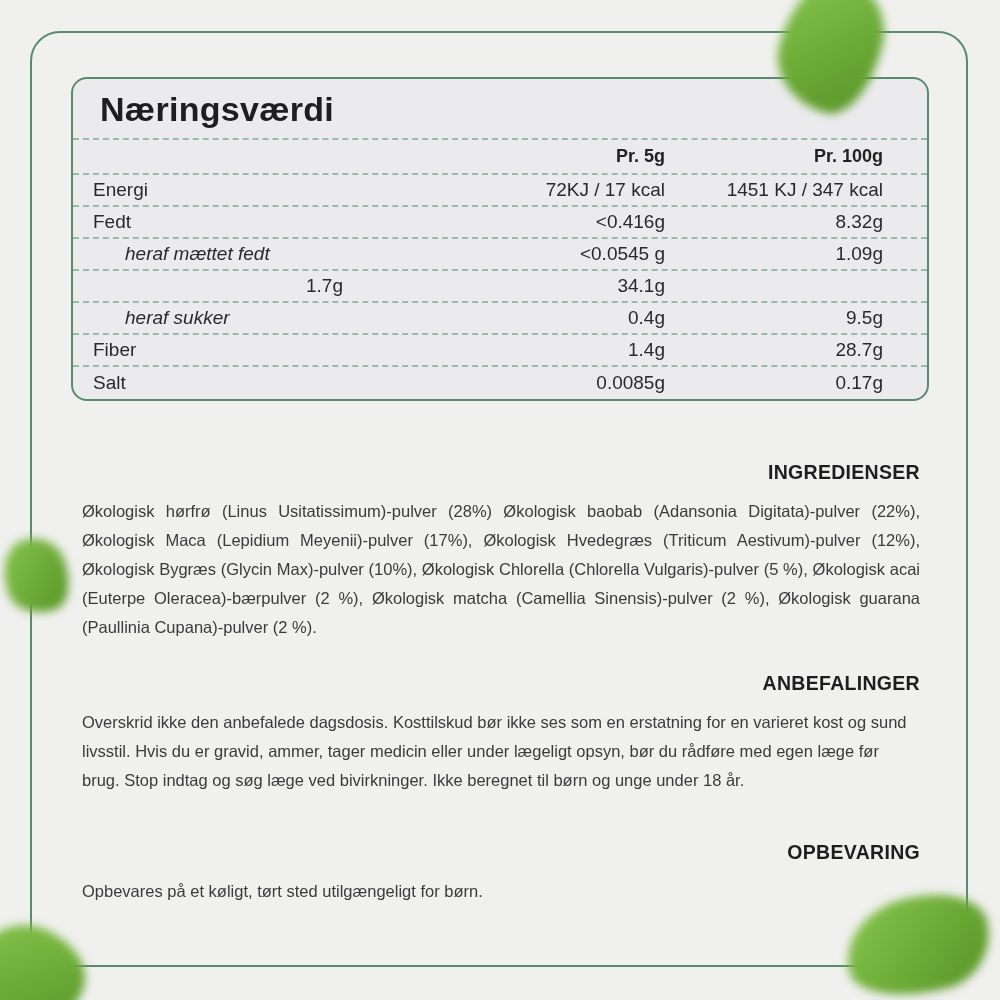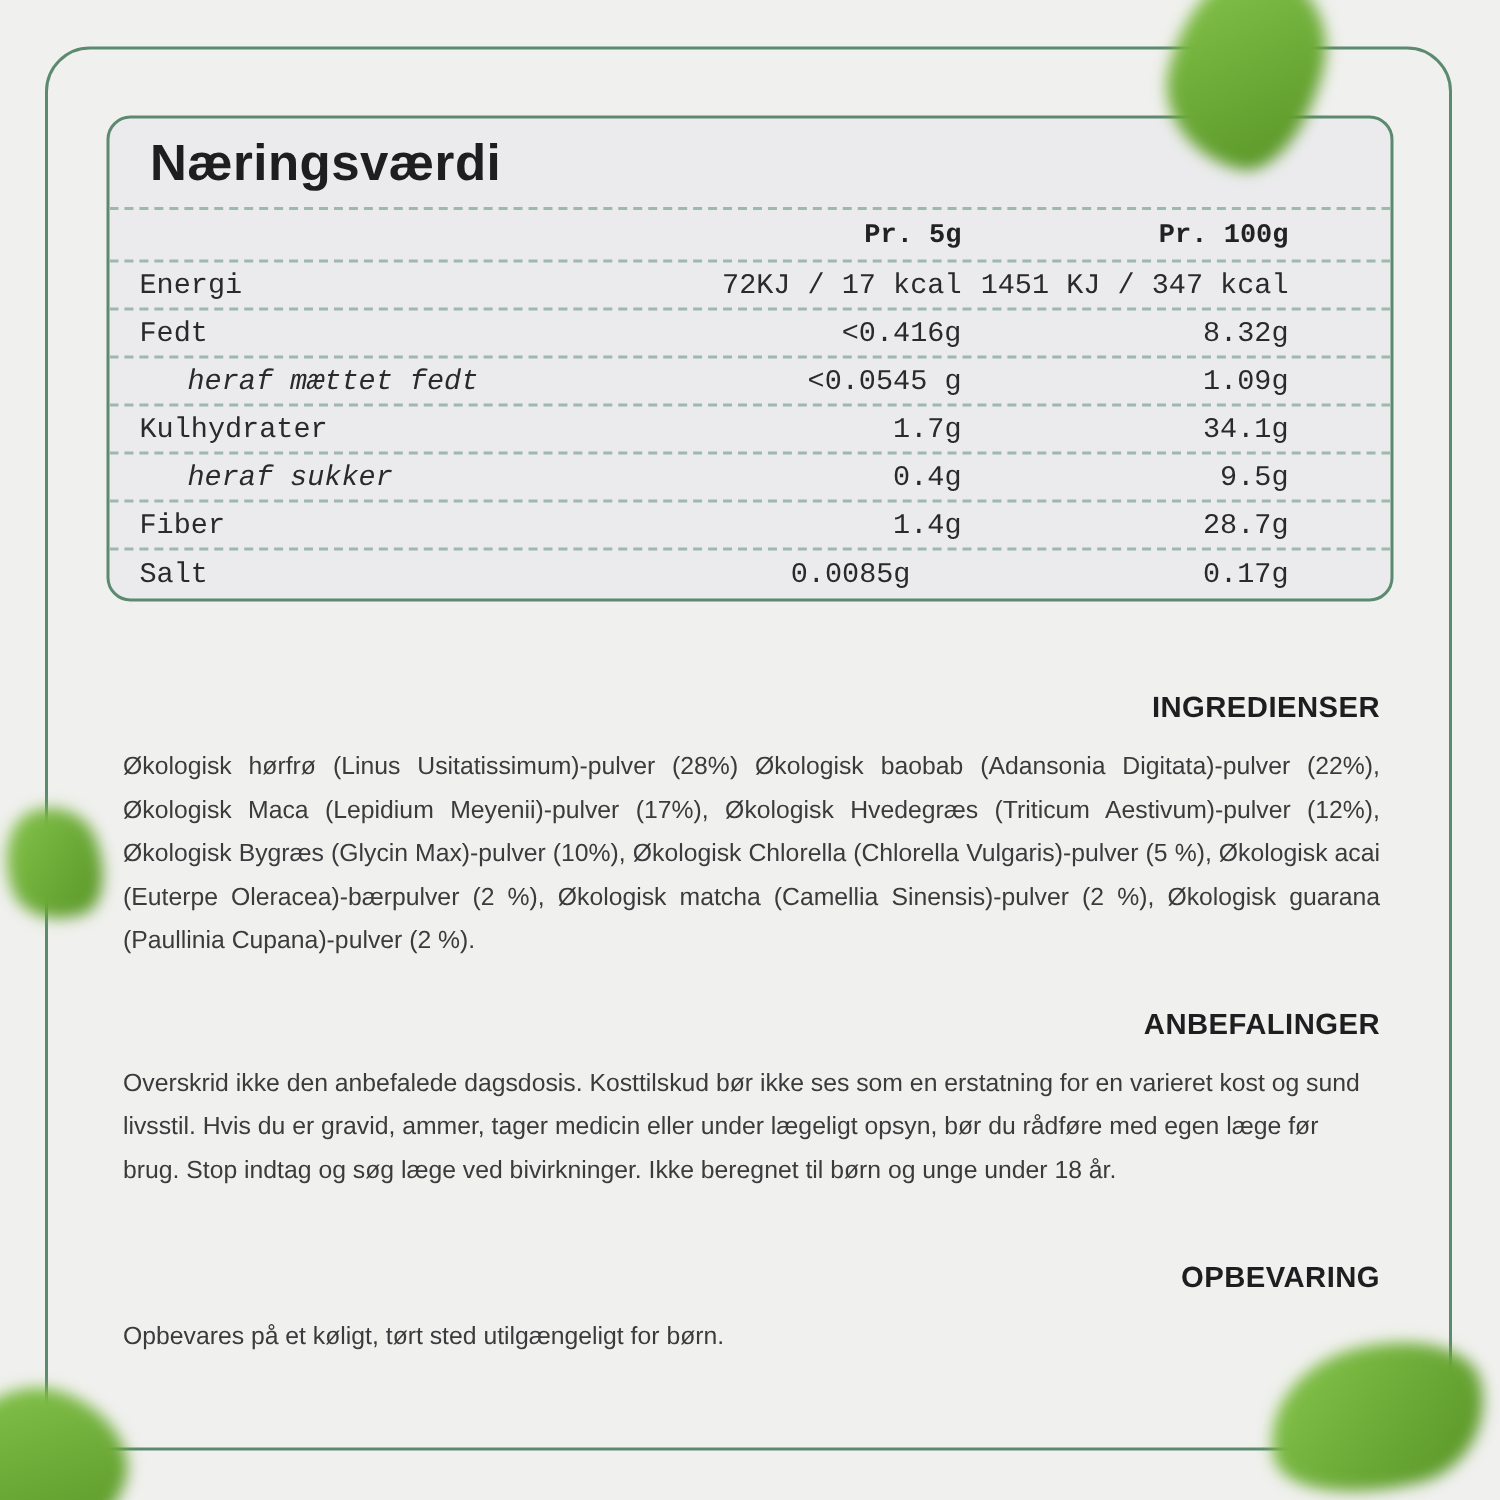--- a/index.html
+++ b/index.html
@@ -38,27 +38,26 @@
   .t-title{
     padding:11px 20px 9px 27px;
     font-size:34px;font-weight:bold;letter-spacing:.3px;
     color:var(--text_dark);
     border-bottom:2px dashed var(--dash_green);
   }
   .t-row{
     display:grid;
     grid-template-columns:250px 1fr 218px;
     align-items:center;
-    padding:0 68px 0 20px;
+    padding:0 44px 0 20px;
     height:32px;
     font-size:19px;color:#2a2a2c;
     border-bottom:2px dashed var(--dash_green);
-    font-family:Liberation Mono, monospace;
   }
-  .t-row:last-child{border-bottom:none;gap:34px;}
+  .t-row:last-child{border-bottom:none;}
   .t-row.head{height:35px;font-weight:bold;font-size:18px;color:#222;}
   .cell-val{text-align:right;}
   .t-row.sub .cell-label{padding-left:32px;font-style:italic;}
 
   
   .section{position:absolute;left:82px;width:838px;z-index:2;}
   .section h2{
     margin:0 0 13px 0;
     font-size:19.5px;font-weight:bold;letter-spacing:.3px;
     color:var(--text_dark);
@@ -112,21 +111,20 @@
     <div class="cell-val">8.32g</div>
   </div>
 
   <div class="t-row sub">
     <div class="cell-label">heraf mættet fedt</div>
     <div class="cell-val">&lt;0.0545 g</div>
     <div class="cell-val">1.09g</div>
   </div>
 
   <div class="t-row">
-    <div class="cell-label">Kulhydrater</div>
     <div class="cell-val">1.7g</div>
     <div class="cell-val">34.1g</div>
   </div>
 
   <div class="t-row sub">
     <div class="cell-label">heraf sukker</div>
     <div class="cell-val">0.4g</div>
     <div class="cell-val">9.5g</div>
   </div>
 

